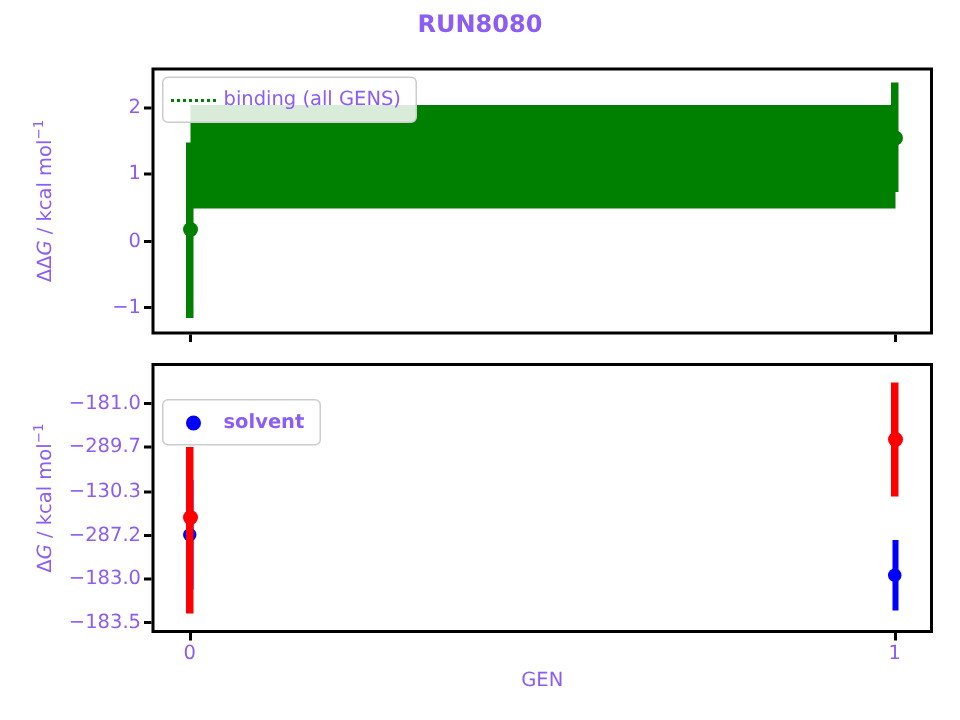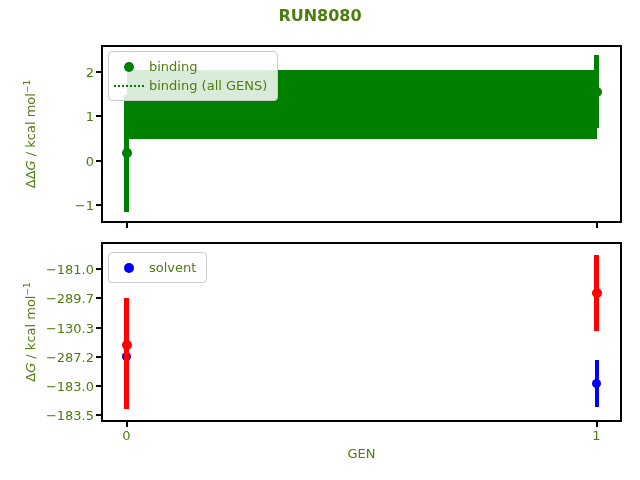--- a/index.html
+++ b/index.html
@@ -1,17 +1,17 @@
 <!DOCTYPE html>
 <html><head>
 <meta charset="utf-8">
 <style>
   html,body{margin:0;padding:0;background:#fff;}
   .fig{position:relative;width:640px;height:480px;background:#ffffff;
-       font-family:"DejaVu Sans",sans-serif;color:#4d7c0f;overflow:hidden;}
+       font-family:"DejaVu Sans",sans-serif;color:#8b5cf6;overflow:hidden;}
   .fig-title{position:absolute;top:6px;left:0;width:100%;text-align:center;
              font-size:16px;font-weight:bold;}
   .axes{position:absolute;border:2px solid #000;background:#fff;}
   #ax0{left:101px;top:45px;width:517px;height:174px;}
   #ax1{left:101px;top:242px;width:517px;height:176px;}
   .ylabel{position:absolute;top:50%;left:-73px;
           transform:translate(-50%,-50%) rotate(-90deg);
           font-size:13px;white-space:nowrap;}
   .ylabel sup{font-size:9px;}
   .it{font-style:italic;}
@@ -21,42 +21,36 @@
   .ticklabel-y{position:absolute;right:100%;margin-right:9px;
                transform:translateY(-50%);font-size:13px;white-space:nowrap;}
   .tick-x{position:absolute;width:2px;height:5px;background:#000;}
   .ticklabel-x{position:absolute;transform:translateX(-50%);font-size:13px;}
   .bar,.band,.meanline{position:absolute;}
   .dot{position:absolute;border-radius:50%;}
   .legend{position:absolute;left:5px;background:rgba(255,255,255,0.85);
           border:1px solid #ccc;border-radius:4px;padding:5px 10px 5px 0;
           z-index:10;}
   #legend-top{top:4px;}
-  #legend-bottom{top:8px;}
+  #legend-bottom{top:22px;font-weight:bold;}
   .lrow{display:flex;align-items:center;height:19px;}
   .lmark{flex:0 0 40px;display:flex;justify-content:center;align-items:center;}
   .lg-dot{width:10px;height:10px;border-radius:50%;}
   .lg-dash{width:30px;height:0;border-top:2px dotted #008000;}
   .llabel{font-size:13px;white-space:nowrap;}
 </style>
 </head>
 <body>
 
 <div class="fig">
   <div class="fig-title">RUN8080</div>
 
   <div class="axes" id="ax0">
     <div class="ylabel"><span>ΔΔ</span><span class="it">G</span><span> / kcal mol</span><sup>−1</sup></div>
     <div class="legend" id="legend-top">
-      <div class="lrow">
-        <span class="lmark">
-            <span class="lg-dot" style="background: rgb(0, 128, 0);"></span>
-          </span>
-        <span class="llabel">binding</span>
-      </div>
       <div class="lrow">
         <span class="lmark">
             <span class="lg-dash" style="border-top-color: rgb(0, 128, 0);"></span>
           </span>
         <span class="llabel">binding (all GENS)</span>
       </div>
     </div>
   <div class="tick-y" style="top: 23.9207px;"></div>
       <div class="ticklabel-y" style="top: 24.9207px;">2</div>
       <div class="tick-y" style="top: 68.422px;"></div>

